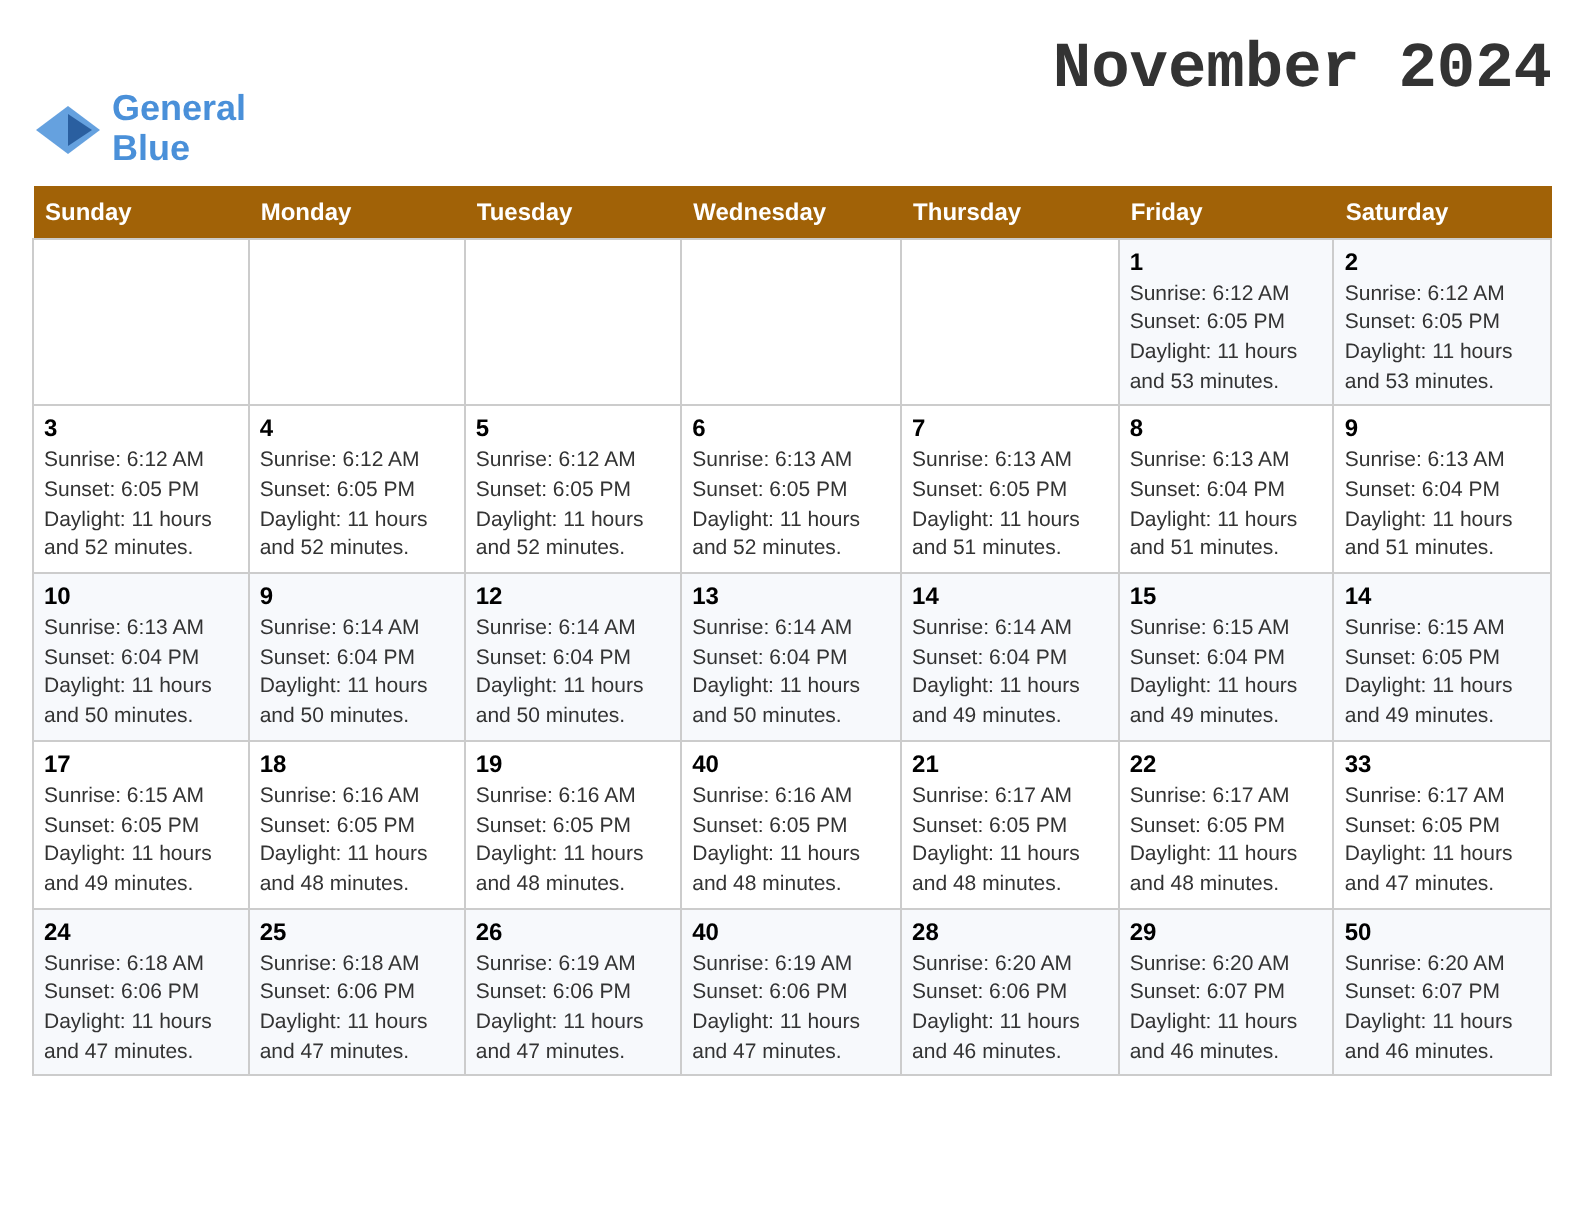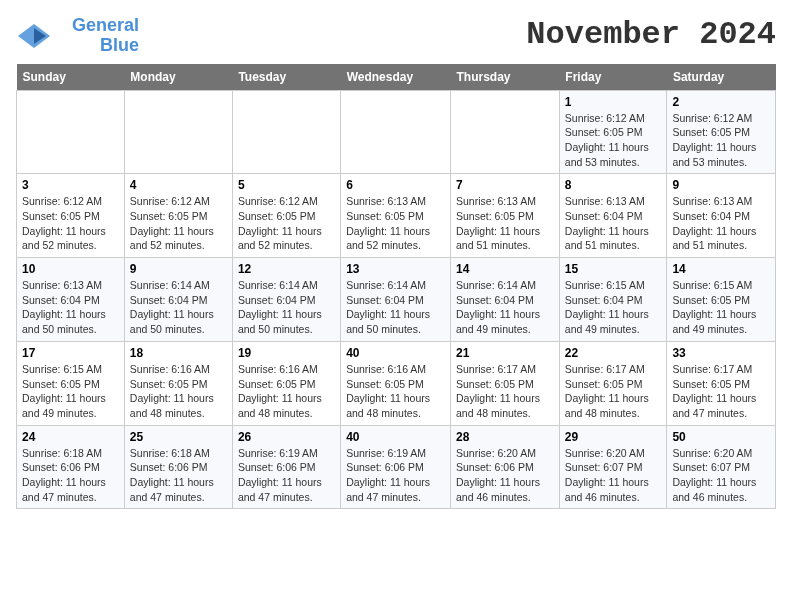--- a/index.html
+++ b/index.html
@@ -12,21 +12,22 @@
     }
     .header {
       display: flex;
       justify-content: space-between;
       align-items: flex-start;
       margin-bottom: 8px;
     }
     .logo {
       display: flex;
       align-items: center;
-      gap: 20px;
+      gap: 4px;
+      margin-top: 29px;
     }
     .logo-text {
       font-size: 18px;
       font-weight: bold;
       color: #333;
       line-height: 1.1;
     }
     .logo-text span {
       color: #4a90d9;
     }
@@ -46,21 +47,21 @@
     .subtitle {
       font-size: 14px;
       color: #555;
     }
     table {
       width: 100%;
       border-collapse: collapse;
       font-size: 11px;
     }
     thead th {
-      background: #737373;
+      background: #a16207;
       color: #fff;
       text-align: left;
       padding: 6px 6px;
       font-size: 12px;
       font-weight: bold;
     }
     tbody td {
       border: 1px solid #ccc;
       vertical-align: top;
       padding: 4px 5px;
@@ -90,21 +91,21 @@
 <body>
 
 <div class="header">
   <div class="logo">
     <svg class="logo-icon" viewBox="0 0 36 28" xmlns="http://www.w3.org/2000/svg">
       <polygon points="18,2 34,14 18,26 2,14" fill="#4a90d9" opacity="0.85"></polygon>
       <polygon points="18,6 30,14 18,22" fill="#2a5fa0"></polygon>
     </svg>
     <div class="logo-text">
       <div><span>General</span></div>
-      <div style="color:#4a90d9;text-align:right;">Blue</div>
+      <div style="color:#4a90d9;">Blue</div>
     </div>
   </div>
   <div class="title-block">
     <div class="month-title">November 2024</div>
   </div>
 </div>
 
 <table>
   <thead>
     <tr>

